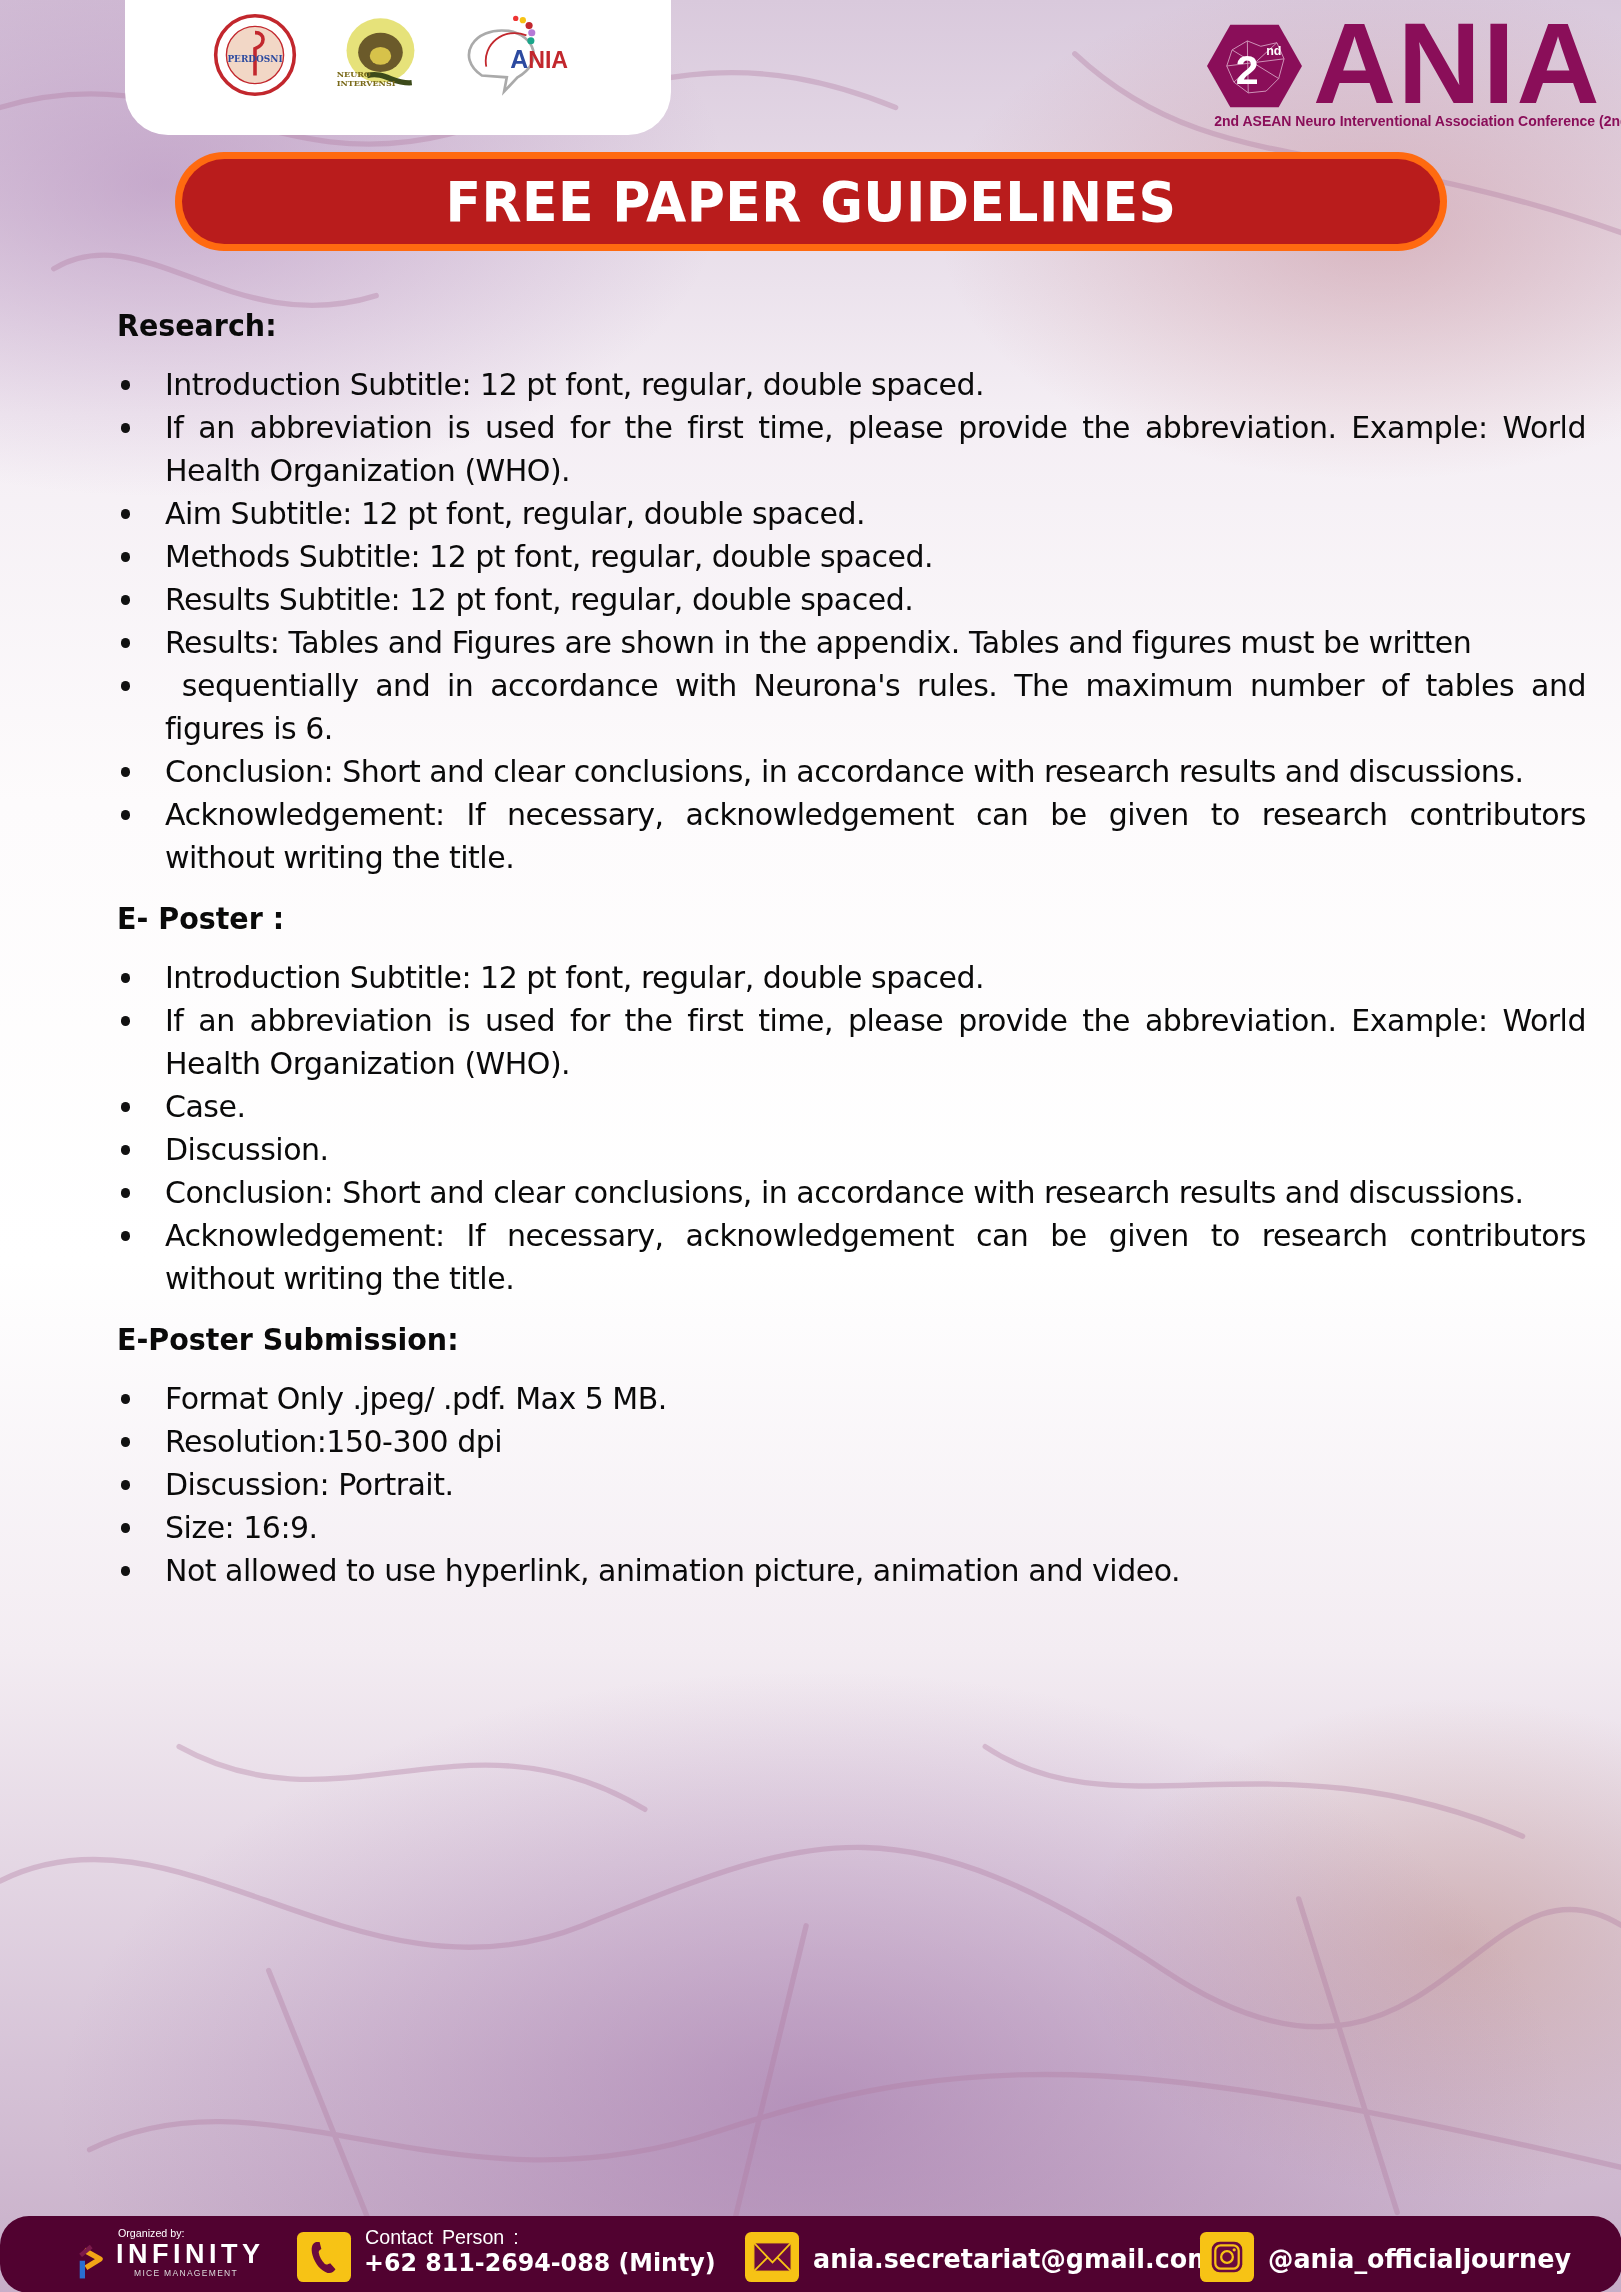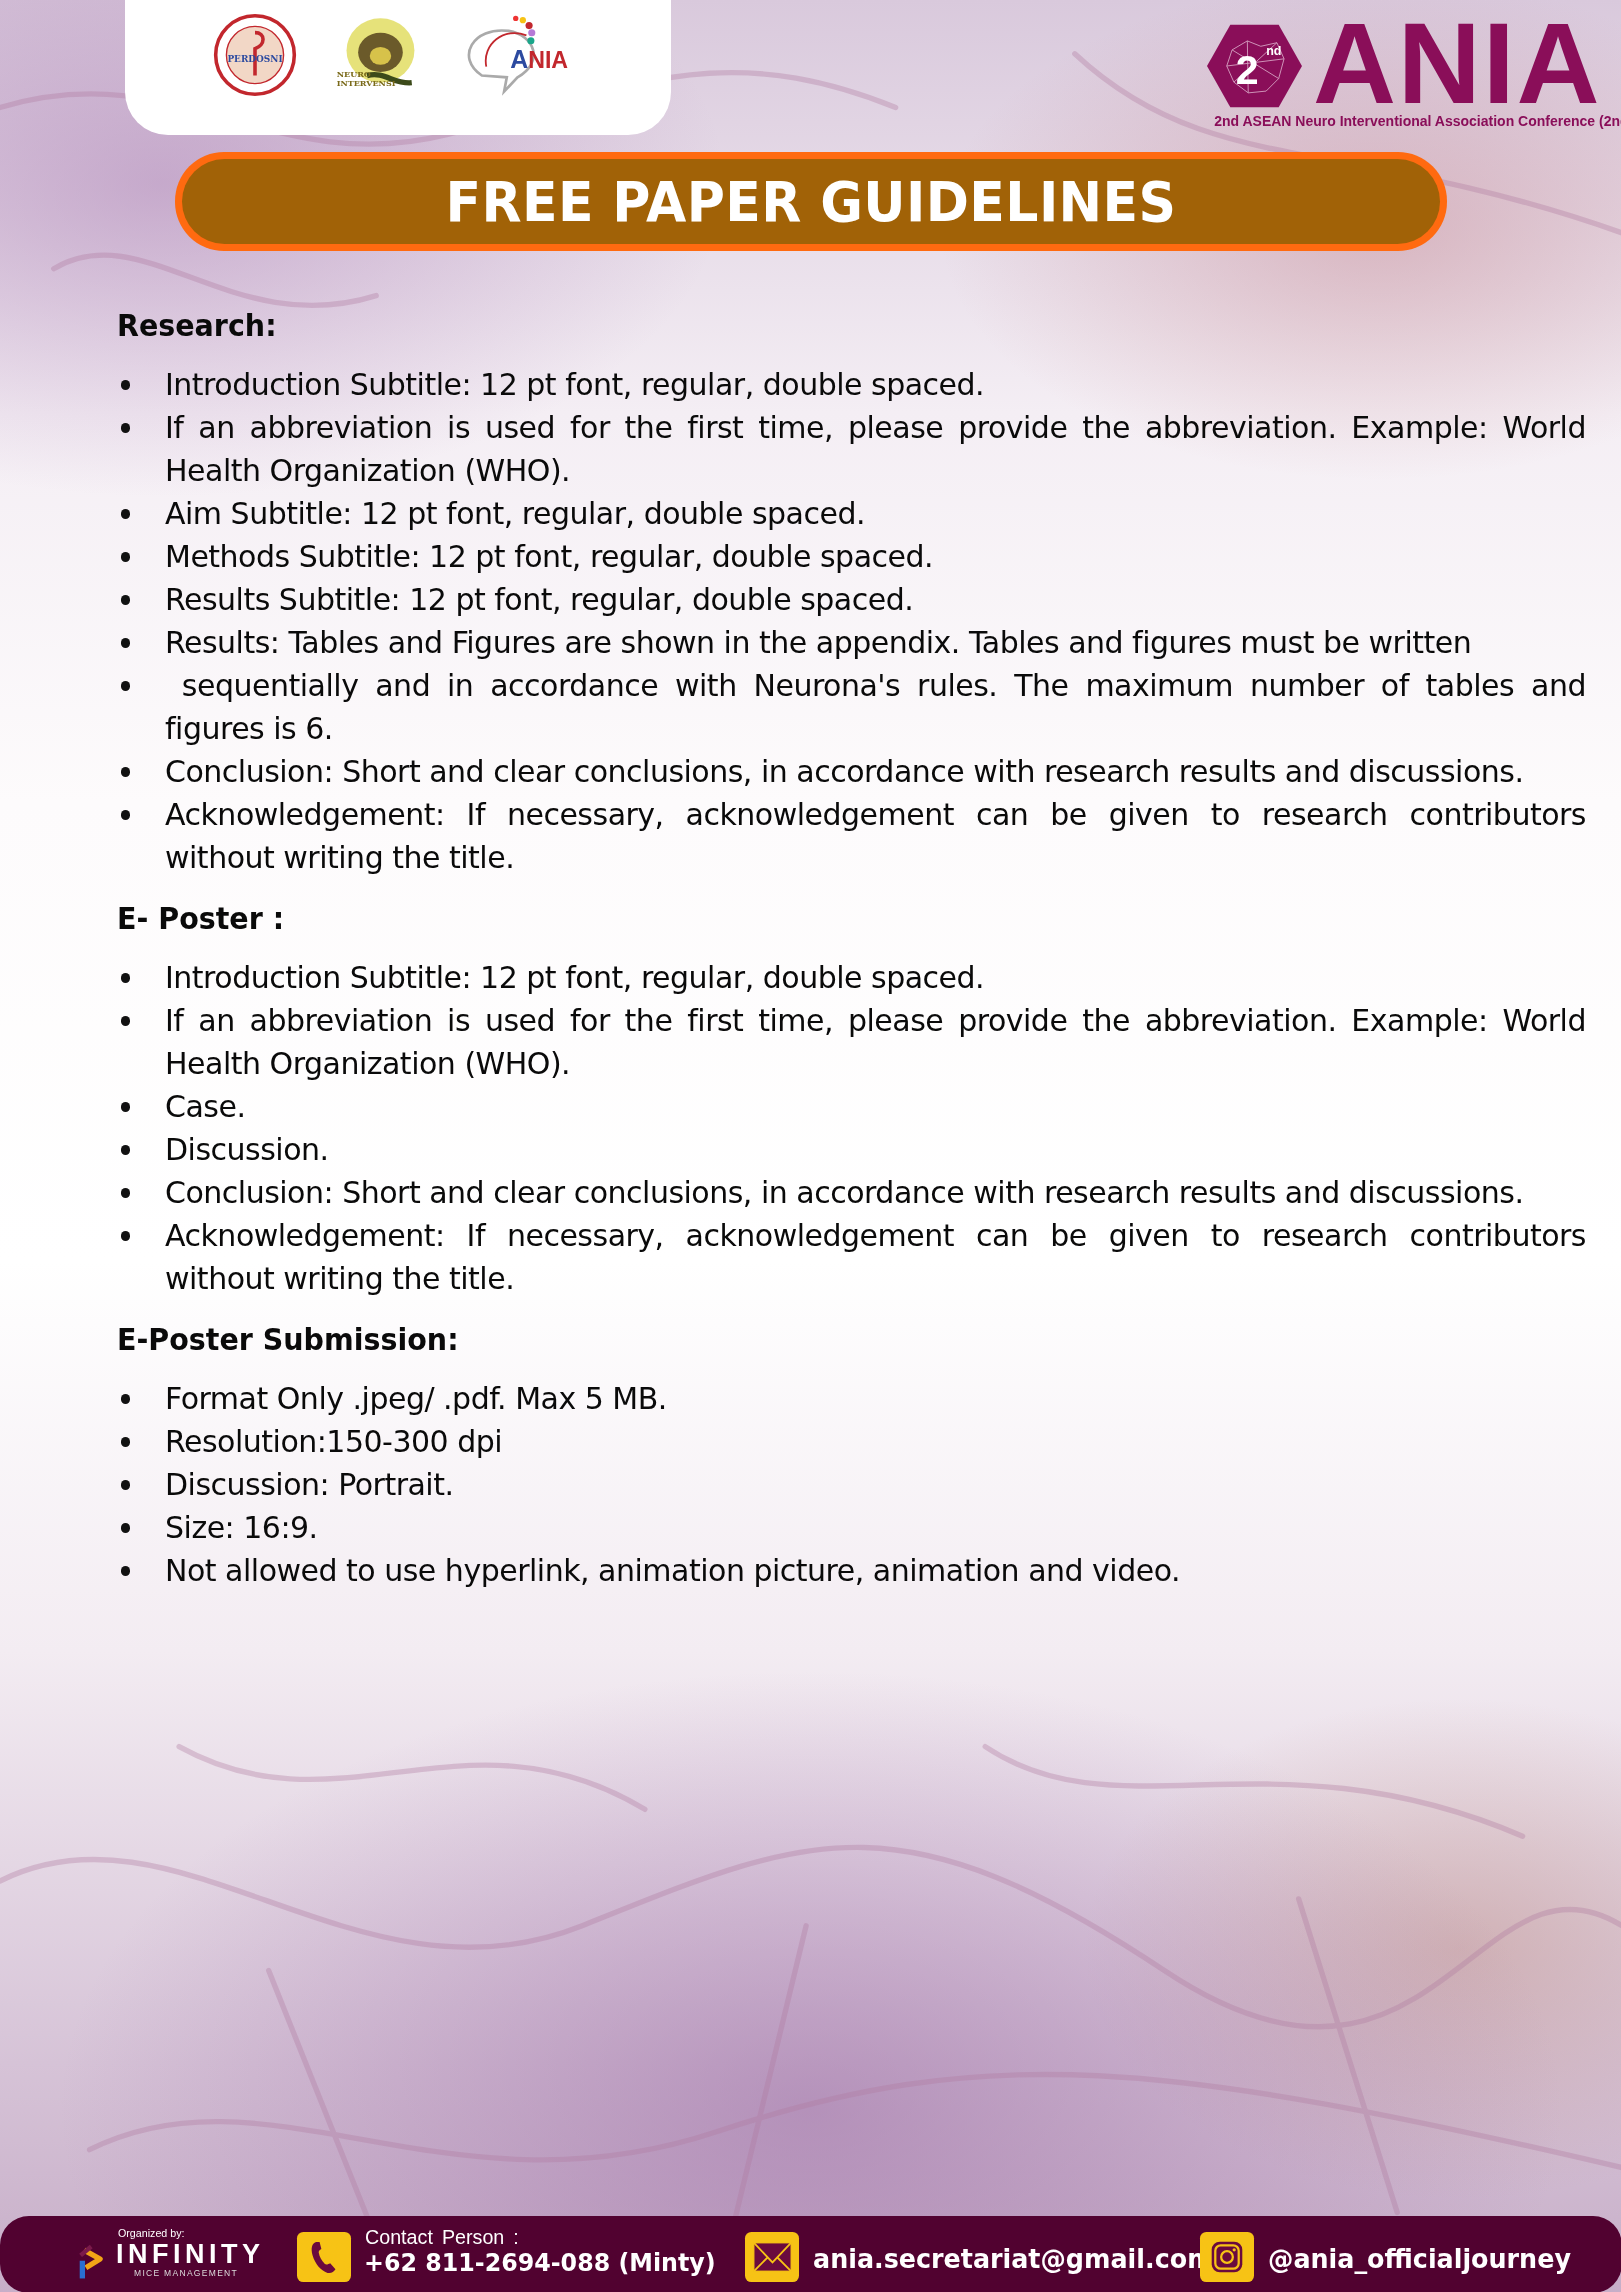--- a/index.html
+++ b/index.html
@@ -19,21 +19,21 @@
   .logo { position:absolute; top:12.5px; width:90px; height:84px; }
   .ania-brand { position:absolute; right:39px; top:18px; width:376px; height:112px; }
   .ania-hex { position:absolute; left:0; top:5.4px; width:95px; height:86px; }
   .ania-word { position:absolute; left:106px; top:-12.5px; font-family:"Liberation Sans", sans-serif;
                font-weight:bold; font-size:115px; color:#8a0e59; letter-spacing:1.8px; line-height:1; }
   .ania-sub { position:absolute; left:7.2px; top:95px; font-family:"Liberation Sans", sans-serif;
               font-weight:bold; font-size:14px; color:#8a0e59; white-space:nowrap; }
   .title-pill { position:absolute; left:175px; top:152px; width:1272px; height:99px; border-radius:49px;
                 background:#ff6a10; }
   .title-inner { position:absolute; left:7.2px; top:7.2px; right:7.2px; bottom:7.2px; border-radius:43px;
-                 background:#a16207; display:flex; align-items:center; justify-content:center; }
+                 background:#b91c1c; display:flex; align-items:center; justify-content:center; }
   .title-text { color:#fff; font-family:"DejaVu Sans", sans-serif; font-weight:bold; font-size:56px;
                 letter-spacing:0.4px; transform:scaleX(0.93); }
   .content { position:absolute; left:71px; top:304px; width:1469px;margin-left:46px; }
   .section-h { font-weight:bold; font-size:31px; margin:0; line-height:43px; transform-origin:left;
                transform:scaleX(0.92); }
   ul { list-style:none; margin:16px 0 18px 0; padding:0; }
   li { position:relative; padding-left:48px; font-size:30px; line-height:43px; text-align:justify;
        letter-spacing:-0.5px; }
   li .bullet { position:absolute; left:1.8px; top:0; width:27px; }
   li .bullet::before { content:""; position:absolute; left:1.8px; top:17px; width:9.9px; height:9.9px;

